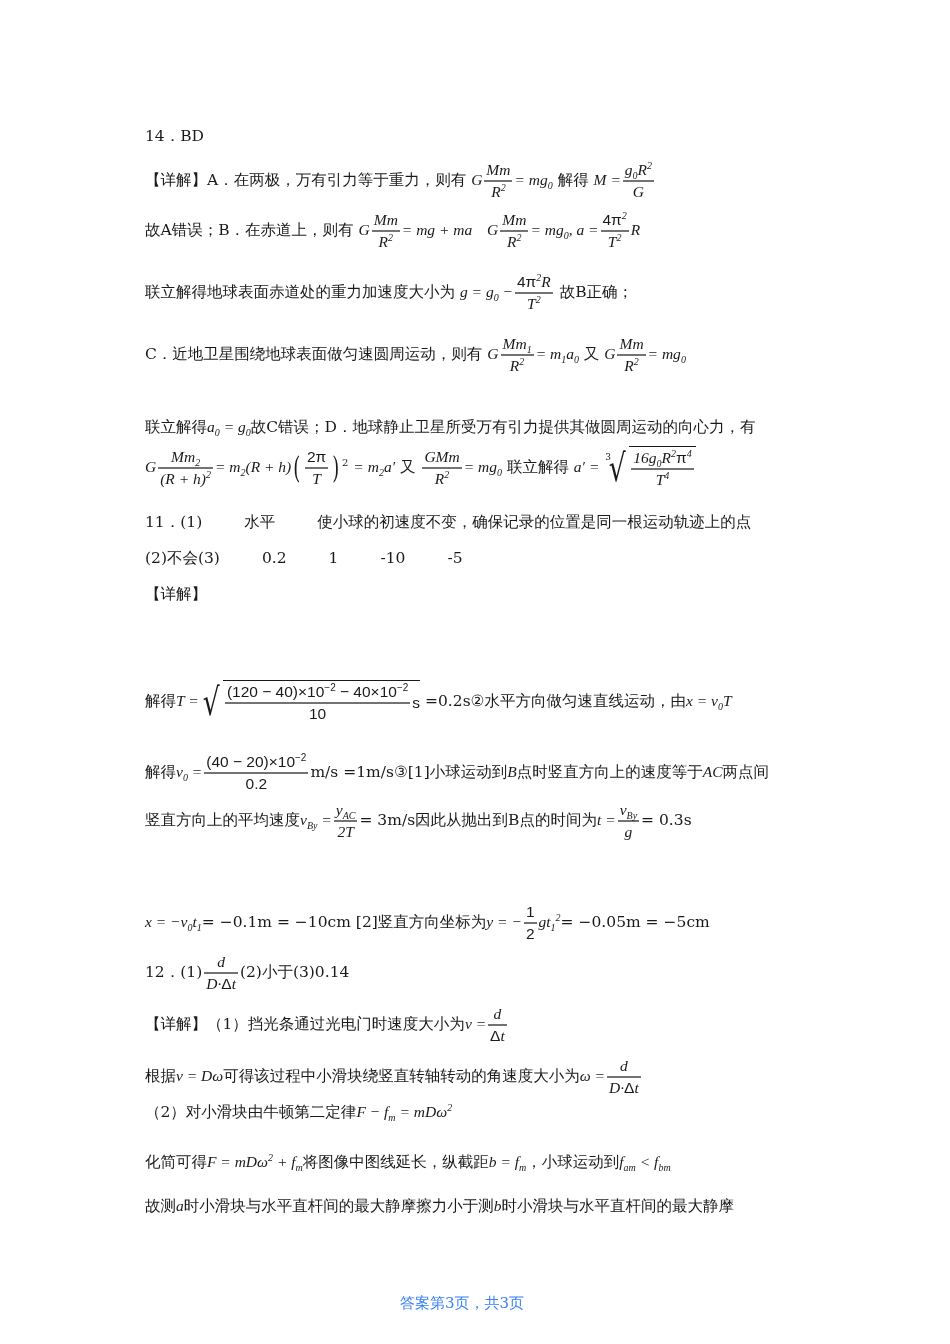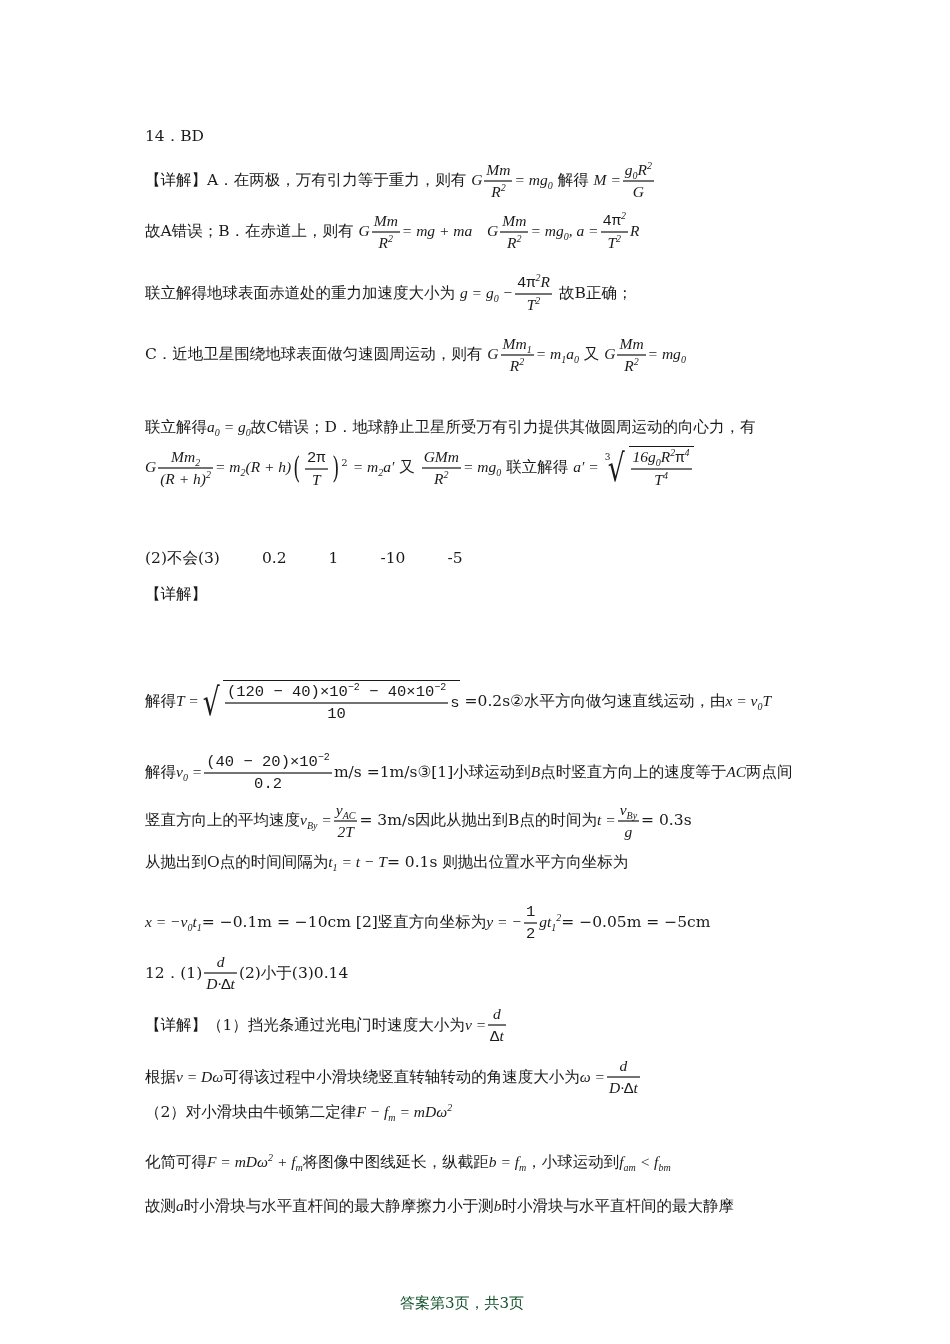--- a/index.html
+++ b/index.html
@@ -1,32 +1,32 @@
 <!DOCTYPE html>
 <html><head>
 <meta charset="utf-8">
 <style>
   html, body { margin:0; padding:0; background:#ffffff; }
   body { width:950px; height:1344px; position:relative; overflow:hidden;
          font-family:"DejaVu Serif","Liberation Serif",serif; color:#1a1a1a; }
   .page { position:absolute; left:0; top:0; width:950px; height:1344px; }
   .ln { position:absolute; left:145px; font-size:15.5px; line-height:20px; white-space:nowrap; }
   .m { font-family:"Liberation Serif","DejaVu Serif",serif; font-style:italic; }
-  .r { font-family:Liberation Mono, monospace; font-style:normal; }
+  .r { font-family:Liberation Sans, sans-serif; font-style:normal; }
   .frac { display:inline-block; vertical-align:middle; text-align:center; margin:0 2px; }
   .frac > span { display:block; padding:0 2px; line-height:20px; }
   .frac > .num { border-bottom:2px solid #737373; }
   sup, sub { font-size:10px; line-height:0; }
   .sqrt { display:inline-flex; align-items:stretch; vertical-align:middle; }
   .sqrt .rad { font-size:38px; line-height:44px; font-family:"DejaVu Serif",serif; transform:scaleX(0.7); }
   .sqrt .body { border-top:1px solid #1a1a1a; display:inline-flex; align-items:center; }
   .idx { font-size:9px; position:relative; top:-12px; left:6px; }
   .paren { font-size:30px; line-height:40px; vertical-align:middle; font-family:"DejaVu Serif",serif; transform:scaleX(0.6); display:inline-block; }
   .gap { display:inline-block; width:42px; }
-  .footer { position:absolute; left:0; width:924px; top:1294px; text-align:center; font-size:15px; color:#14532d; }
+  .footer { position:absolute; left:0; width:924px; top:1294px; text-align:center; font-size:15px; color:#3b82f6; }
 </style>
 </head>
 <body>
 
 <div class="page">
 
   <div class="ln" style="top:126px;">14．BD</div>
 
   <div class="ln" style="top:160px;">
     <span>【详解】</span><span>A．在两极，万有引力等于重力，则有</span>
@@ -68,20 +68,23 @@
         <span class="rad">√</span>
         <span class="body">
           <span class="frac m">
             <span class="num">16g<sub>0</sub>R<sup>2</sup><span class="r">π</span><sup>4</sup></span>
             <span>T<sup>4</sup></span>
           </span>
         </span>
       </span>
   </div>
 
+  <div class="ln" style="top:512px;">
+    <span>11．(1)</span><span class="gap"></span><span>水平</span><span class="gap"></span><span>使小球的初速度不变，确保记录的位置是同一根运动轨迹上的点</span>
+  </div>
 
   <div class="ln" style="top:548px;">
     <span>(2)不会(3)</span><span class="gap"></span><span>0.2</span><span class="gap"></span><span>1</span><span class="gap"></span><span>-10</span><span class="gap"></span><span>-5</span>
   </div>
 
   <div class="ln" style="top:584px;">【详解】</div>
 
 
   <div class="ln" style="top:680px;">
     <span>解得</span><span class="m">T =</span><span class="sqrt">
@@ -98,23 +101,20 @@
   </div>
 
   <div class="ln" style="top:752px;">
     <span>解得</span><span class="m">v<sub>0</sub> =</span><span class="frac r"><span class="num">(40 − 20)×10<sup>−2</sup></span><span>0.2</span></span><span>m/s =1m/s③[1]小球运动到</span><span class="m">B</span><span>点时竖直方向上的速度等于</span><span class="m">AC</span><span>两点间</span>
   </div>
 
   <div class="ln" style="top:800px;">
     <span>竖直方向上的平均速度</span><span class="m">v<sub>By</sub> =</span><span class="frac m"><span class="num">y<sub>AC</sub></span><span>2T</span></span><span>= 3m/s因此从抛出到B点的时间为</span><span class="m">t =</span><span class="frac m"><span class="num">v<sub>By</sub></span><span>g</span></span><span>= 0.3s</span>
   </div>
 
-  <div class="ln" style="top:852px;">
-    <span>从抛出到O点的时间间隔为</span><span class="m">t<sub>1</sub> = t − T</span><span>= 0.1s 则抛出位置水平方向坐标为</span>
-  </div>
 
   <div class="ln" style="top:902px;">
     <span class="m">x = −v<sub>0</sub>t<sub>1</sub></span><span>= −0.1m = −10cm [2]竖直方向坐标为</span><span class="m">y = −</span><span class="frac r"><span class="num">1</span><span>2</span></span><span class="m">gt<sub>1</sub><sup>2</sup></span><span>= −0.05m = −5cm</span>
   </div>
 
   <div class="ln" style="top:952px;">
     <span>12．(1)</span><span class="frac m"><span class="num">d</span><span>D·<span class="r">Δ</span>t</span></span><span>(2)小于(3)0.14</span>
   </div>
 
   <div class="ln" style="top:1004px;">

